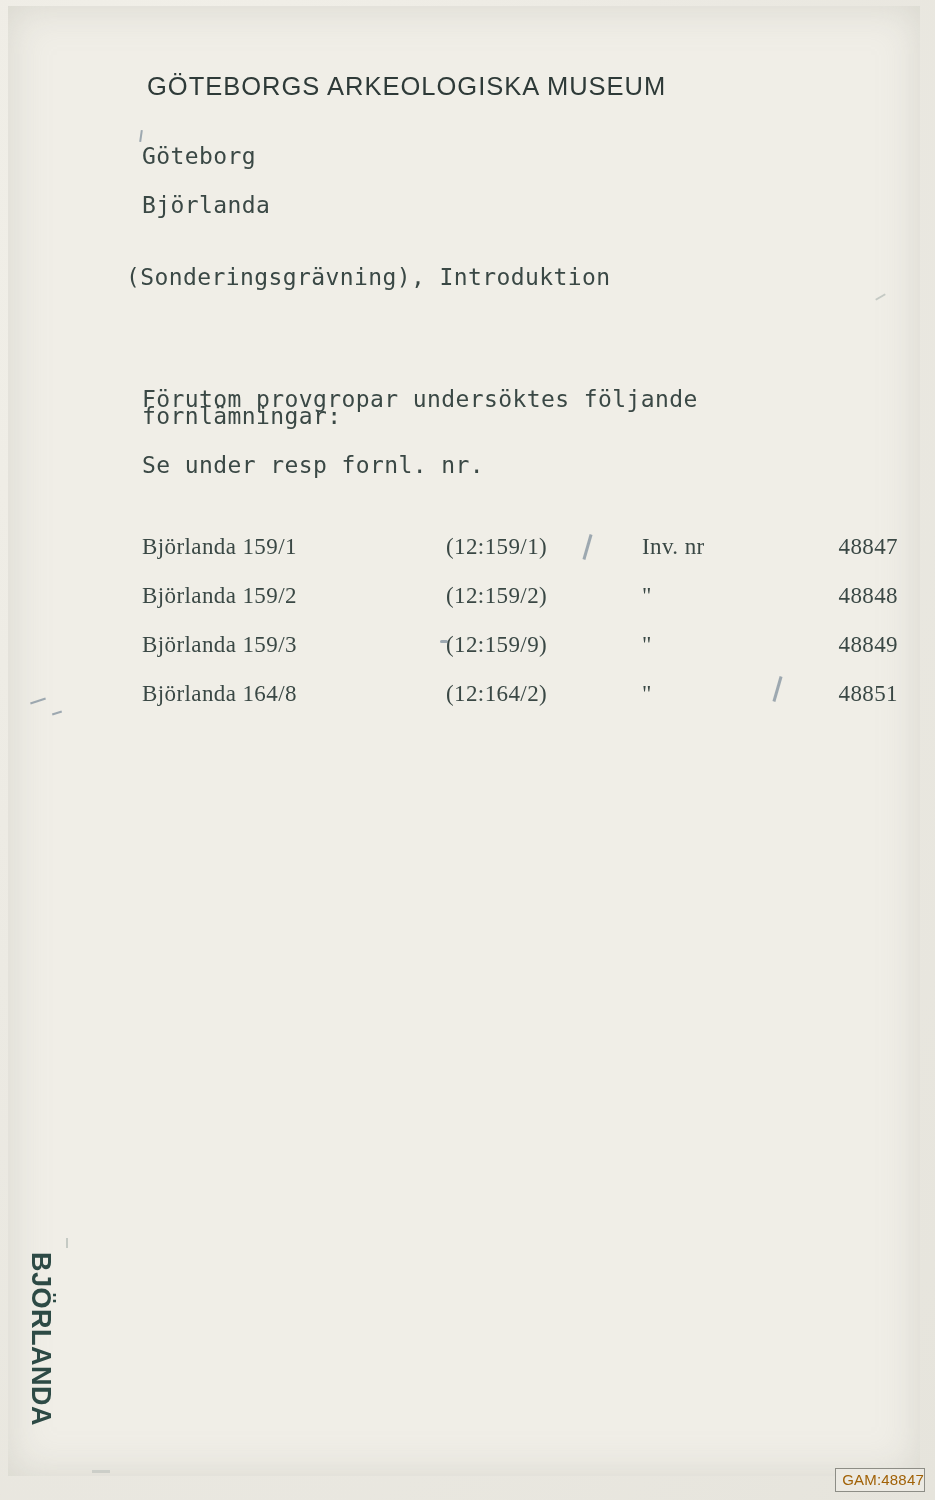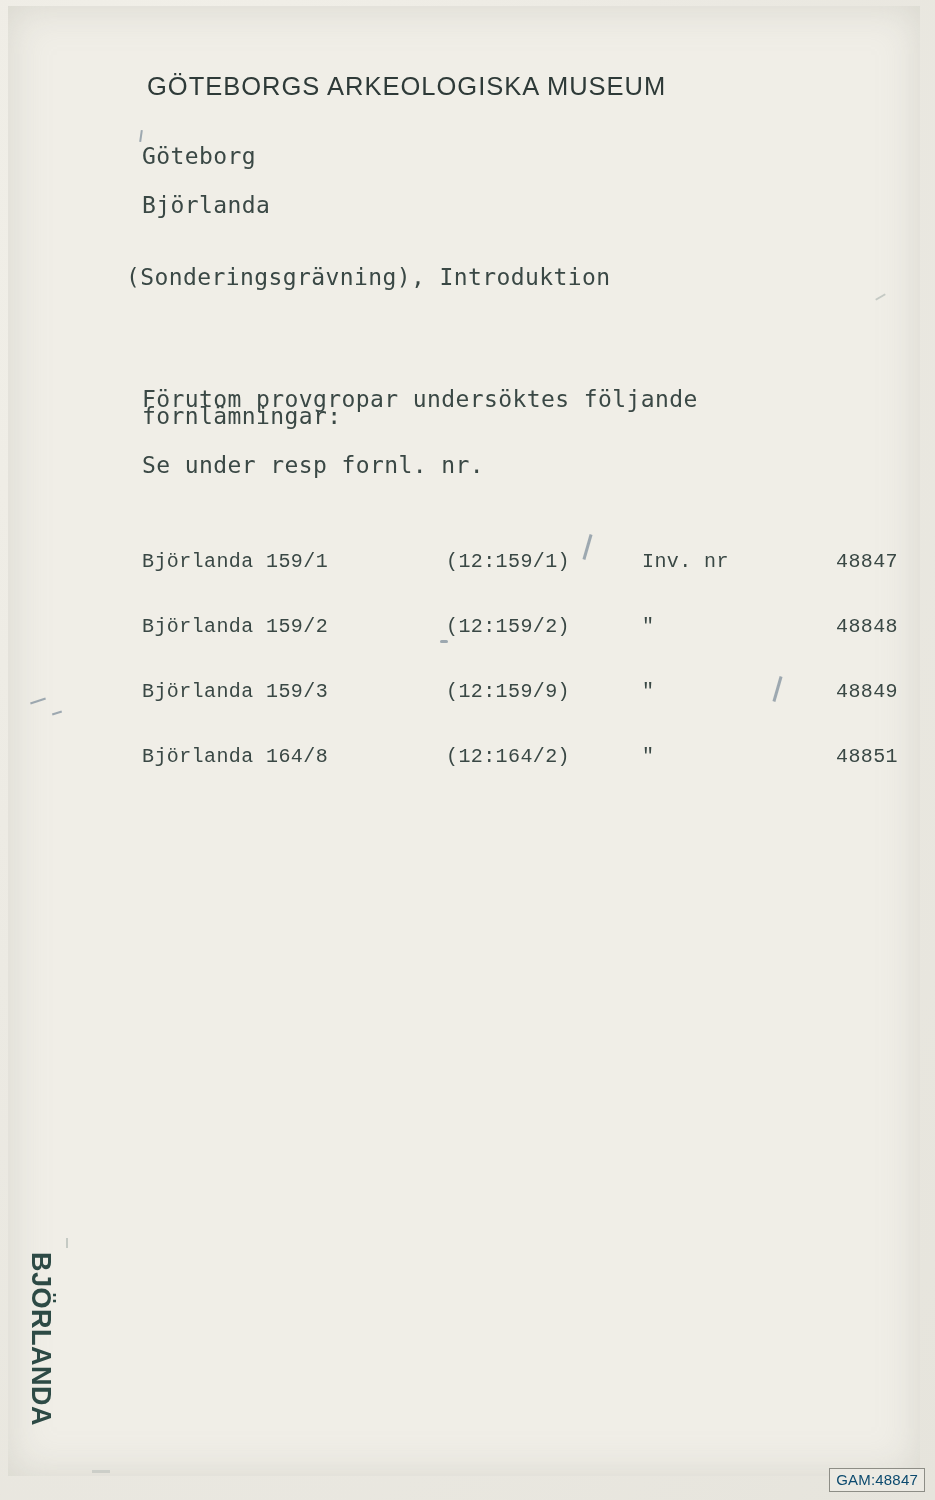--- a/index.html
+++ b/index.html
@@ -70,25 +70,24 @@
 
   #list {
     position: absolute;
     left: 142px;
     top: 534px;
   }
   .list-row {
     position: relative;
     height: 49px;
     white-space: pre;
-    font-family: Liberation Mono, monospace;
-    font-size: 20px;
+    font-family: Liberation Serif, serif;
+    font-size: 23px;
     color: #3a4845;
     letter-spacing: 0.4px;
-    margin-top: 16px;
   }
   .col-name { position: absolute; left: 0; top: 0; }
   .col-ref  { position: absolute; left: 304px; top: 0; }
   .col-inv  { position: absolute; left: 500px; top: 0; }
   .col-num  { position: absolute; left: 634px; top: 0; text-align: right; width: 122px; }
 
   
   #vertical-label {
     position: absolute;
     left: 16px;
@@ -110,24 +109,24 @@
     color: #2d4a45;
     white-space: nowrap;
   }
 
   #accession {
     position: absolute;
     right: 10px;
     bottom: 8px;
     border: 1px solid #8d8d86;
     background: #eceae3;
-    color: #0c4a6e;
+    color: #a16207;
     font-family: "Liberation Sans", sans-serif;
     font-size: 15px;
-    padding: 2px 6px 3px 6px;
+    padding: 2px 0 3px 6px;
     letter-spacing: 0.2px;
   }
 
   
   .blemish {
     position: absolute;
     background: #9aa6a2;
     opacity: 0.5;
   }
   .pen {

